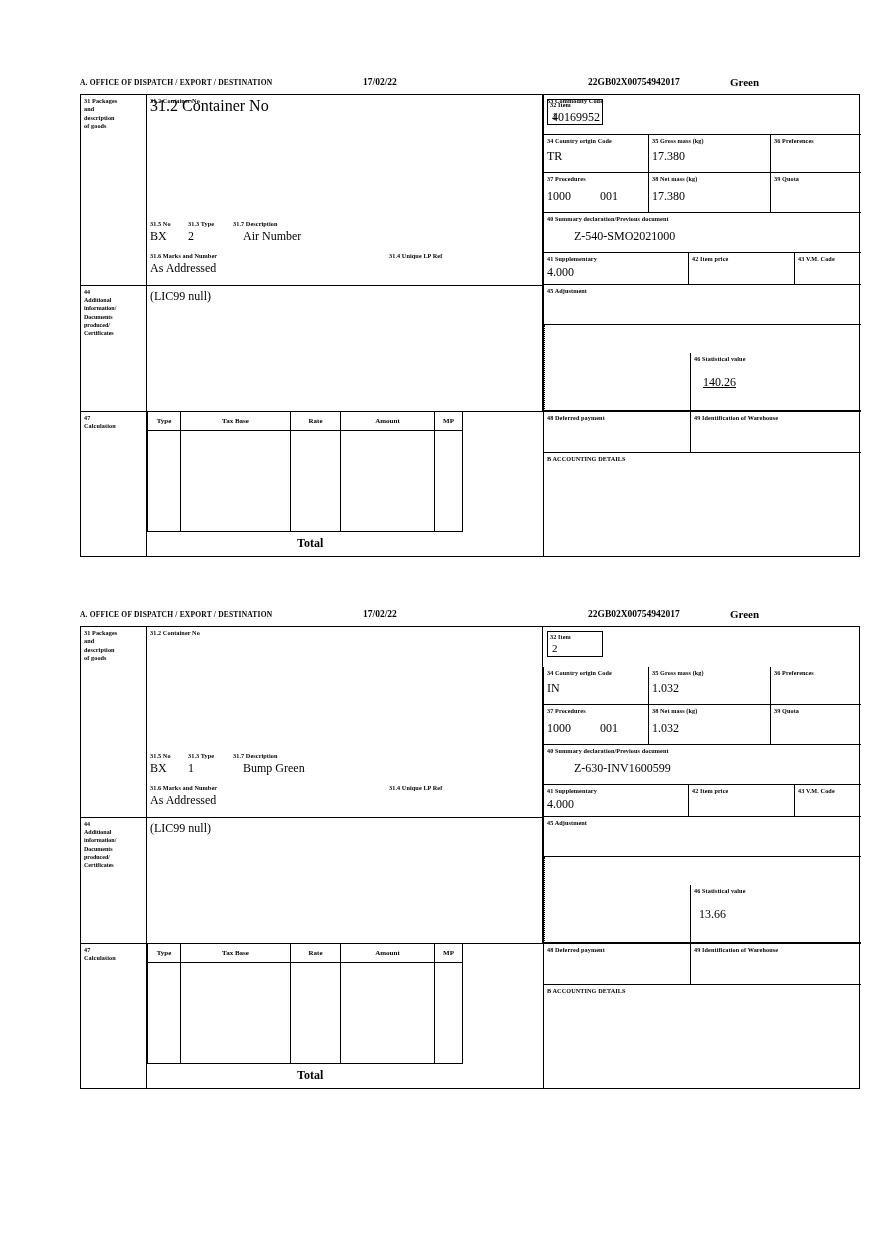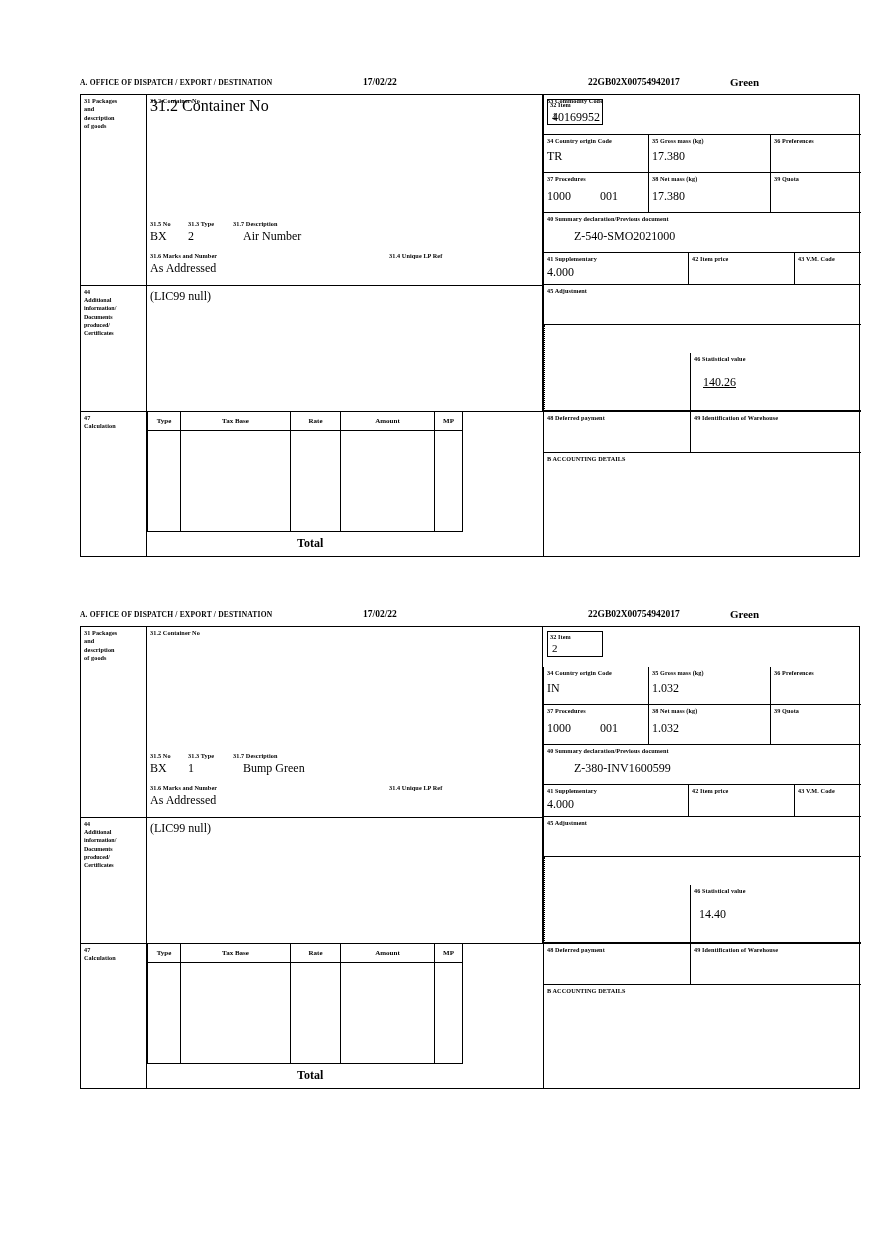--- a/index.html
+++ b/index.html
@@ -388,21 +388,21 @@
       <div class="cell bb br" style="left:568px; top:78px; width:122px; height:40px;">
         <div class="lbl" style="position:absolute; left:3px; top:2px;">38 Net mass (kg)</div>
         <div class="val val-lg" style="position:absolute; left:3px; top:16px;">1.032</div>
       </div>
       <div class="cell bb" style="left:690px; top:78px; width:90px; height:40px;">
         <div class="lbl" style="position:absolute; left:3px; top:2px;">39 Quota</div>
         <div class="val val-lg" style="position:absolute; left:3px; top:16px;"></div>
       </div>
       <div class="cell bl bb" style="left:462px; top:118px; width:318px; height:40px;">
         <div class="lbl" style="position:absolute; left:3px; top:2px;">40 Summary declaration/Previous document</div>
-        <div class="val val-lg" style="position:absolute; left:30px; top:16px;">Z-380-INV1600599</div>
+        <div class="val val-lg" style="position:absolute; left:30px; top:16px;">Z-630-INV1600599</div>
       </div>
       <div class="cell bl bb br" style="left:462px; top:158px; width:146px; height:32px;">
         <div class="lbl" style="position:absolute; left:3px; top:2px;">41 Supplementary</div>
         <div class="val val-lg" style="position:absolute; left:3px; top:12px;">4.000</div>
       </div>
       <div class="cell bb br" style="left:608px; top:158px; width:106px; height:32px;">
         <div class="lbl" style="position:absolute; left:3px; top:2px;">42 Item price</div>
         <div class="val val-lg" style="position:absolute; left:3px; top:12px;"></div>
       </div>
       <div class="cell bb" style="left:714px; top:158px; width:66px; height:32px;">
@@ -410,21 +410,21 @@
         <div class="val val-lg" style="position:absolute; left:3px; top:12px;"></div>
       </div>
       <div class="cell bl bb" style="left:462px; top:190px; width:318px; height:40px;">
         <div class="lbl" style="position:absolute; left:3px; top:2px;">45 Adjustment</div>
         <div class="val val-lg" style="position:absolute; left:3px; top:14px;"></div>
       </div>
       <div class="cell bl bb" style="left:462px; top:230px; width:318px; height:86px;">
         <div class="cell dotted-v" style="left:0px; top:0; width:1px; height:86px;"></div>
         <div class="cell bl" style="left:146px; top:28px; width:172px; height:58px;">
           <div class="lbl" style="position:absolute; left:3px; top:2px;">46 Statistical value</div>
-          <div class="val val-lg" style="position:absolute; left:8px; top:22px;">14.40</div>
+          <div class="val val-lg" style="position:absolute; left:8px; top:22px;">13.66</div>
         </div>
       </div>
 
       <div class="cell col-left c44 br bt pad">
         <div class="lbl-sm">44</div>
         <div class="lbl-sm">Additional</div>
         <div class="lbl-sm">information/</div>
         <div class="lbl-sm">Documents</div>
         <div class="lbl-sm">produced/</div>
         <div class="lbl-sm">Certificates</div>

